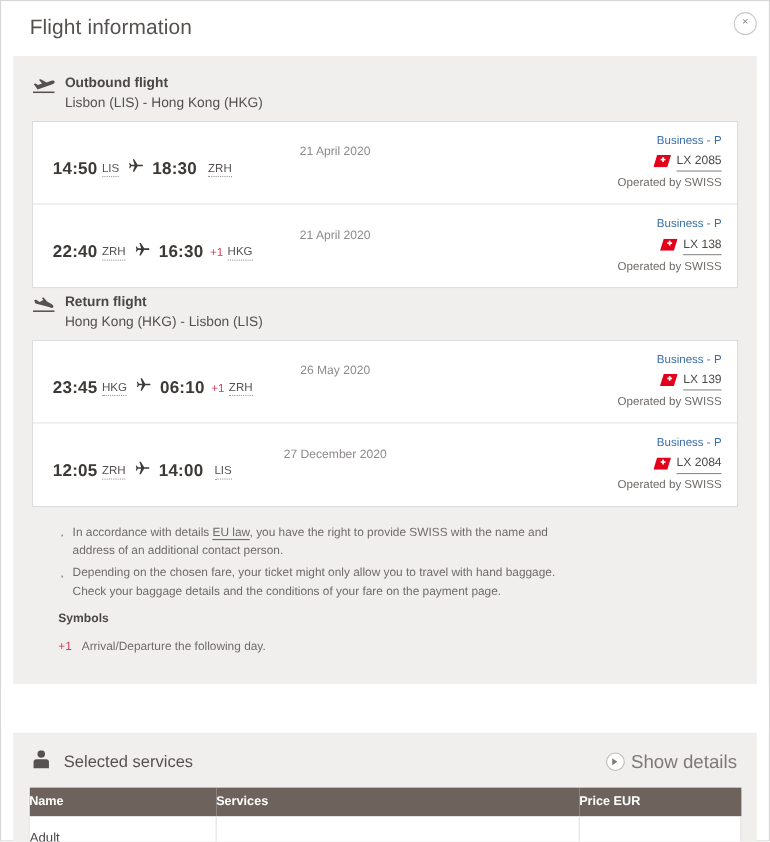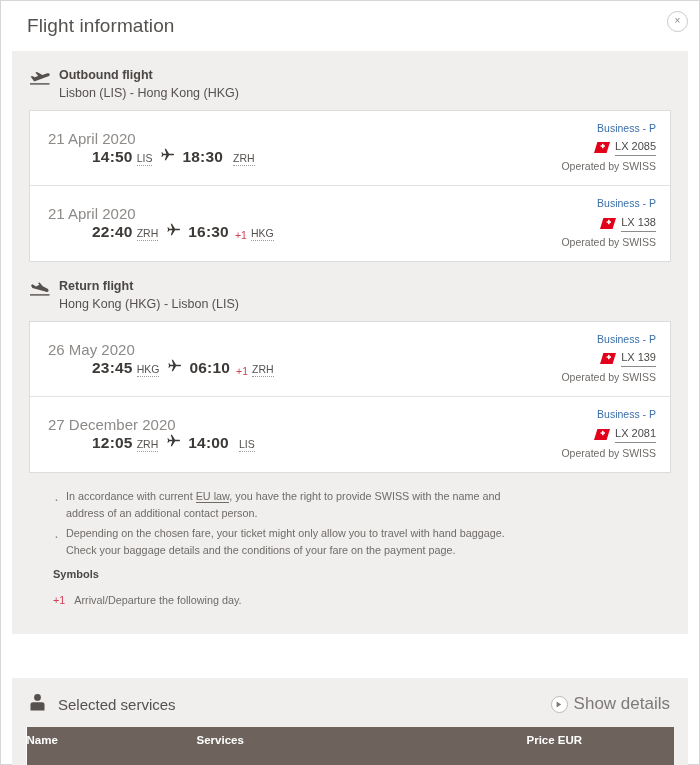--- a/index.html
+++ b/index.html
@@ -92,31 +92,31 @@
   .seg {
     display: flex;
     align-items: center;
     padding: 10px 14px 11px 18px;
     min-height: 46px;
     box-sizing: border-box;
   }
   .seg + .seg { border-top: 1px solid #e3e3e3; }
   .seg-left { flex: 1 1 auto; }
   .seg-date {
-    font-size: 15px;
+    font-size: 11px;
     color: #8d8a88;
     margin-bottom: 1px;
+    text-align: center;
   }
   .seg-times {
     display: flex;
-    align-items: flex-end;
+    align-items: center;
     font-size: 15.5px;
     color: #3c3936;
     white-space: nowrap;
-    margin-left: 44px;
   }
   .time { font-weight: bold; letter-spacing: .2px; }
   .apt {
     font-size: 10.5px;
     font-weight: normal;
     color: #55514f;
     margin-left: 4px;
     border-bottom: 1px dotted #9a9a9a;
     padding-bottom: 1px;
   }
@@ -240,21 +240,21 @@
     border-collapse: collapse;
     background: #ffffff;
     table-layout: fixed;
   }
   table.services th {
     background: #6d635c;
     color: #ffffff;
     font-size: 11.5px;
     font-weight: bold;
     text-align: left;
-    padding: 7px 0 20px 0;
+    padding: 7px 0 7px 0;
     height: 25px;
     box-sizing: border-box;
   }
   th.c-name { padding-left: 14px; width: 170px; }
   th.c-svc  { width: 330px; }
   th.c-price{ text-align: right; padding-right: 14px; }
 
   table.services td {
     font-size: 12px;
     color: #4a4745;
@@ -359,21 +359,21 @@
                 <rect x="8.05" y="1.85" width="1.5" height="4.4" fill="#ffffff"></rect>
               </svg>
             </span>
             <span class="fltno">LX 138</span>
           </div>
           <div class="operated">Operated by SWISS</div>
         </div>
       </div>
     </div>
 
-    <div class="leg-head" style="padding-top:16px;">
+    <div class="leg-head" style="padding-top:4px;">
       <div class="leg-icon">
         <svg width="22" height="15" viewBox="0 0 22 15">
           <path d="M2.0 3.2 L3.6 2.2 L7.0 4.6 L10.4 2.7 L9.0 0.9 L10.6 0.5 L13.8 4.2 L18.1 6.6 C19.4 7.3 19.9 8.5 19.4 9.3 C18.9 10.1 17.6 10.1 16.3 9.4 L3.3 6.0 Z" fill="#55514f"></path>
           <rect x="1" y="12.2" width="19.5" height="1.4" fill="#55514f"></rect>
         </svg>
       </div>
       <div class="leg-titles">
         <div class="leg-title">Return flight</div>
         <div class="leg-route">Hong Kong (HKG) - Lisbon (LIS)</div>
       </div>
@@ -432,30 +432,30 @@
         <div class="seg-right">
           <div class="cabin">Business - P</div>
           <div class="fltline">
             <span>
               <svg width="16" height="11" viewBox="0 0 16 11">
                 <path d="M3.4 0 H16 L12.6 11 H0 Z" fill="#e2001a"></path>
                 <rect x="6.6" y="3.3" width="4.4" height="1.5" fill="#ffffff"></rect>
                 <rect x="8.05" y="1.85" width="1.5" height="4.4" fill="#ffffff"></rect>
               </svg>
             </span>
-            <span class="fltno">LX 2081</span>
+            <span class="fltno">LX 2084</span>
           </div>
           <div class="operated">Operated by SWISS</div>
         </div>
       </div>
     </div>
 
     <div class="notes">
       <div class="note-item">
-        <span>In accordance with current </span><span class="eu-link">EU law</span><span>, you have the right to provide SWISS with the name and address of an additional contact person.</span>
+        <span>In accordance with details </span><span class="eu-link">EU law</span><span>, you have the right to provide SWISS with the name and address of an additional contact person.</span>
       </div>
       <div class="note-item">Depending on the chosen fare, your ticket might only allow you to travel with hand baggage. Check your baggage details and the conditions of your fare on the payment page.</div>
       <div class="symbols-title">Symbols</div>
       <div class="symbol-row">
         <span class="symbol-key">+1</span>
         <span>Arrival/Departure the following day.</span>
       </div>
     </div>
   </div>
 

